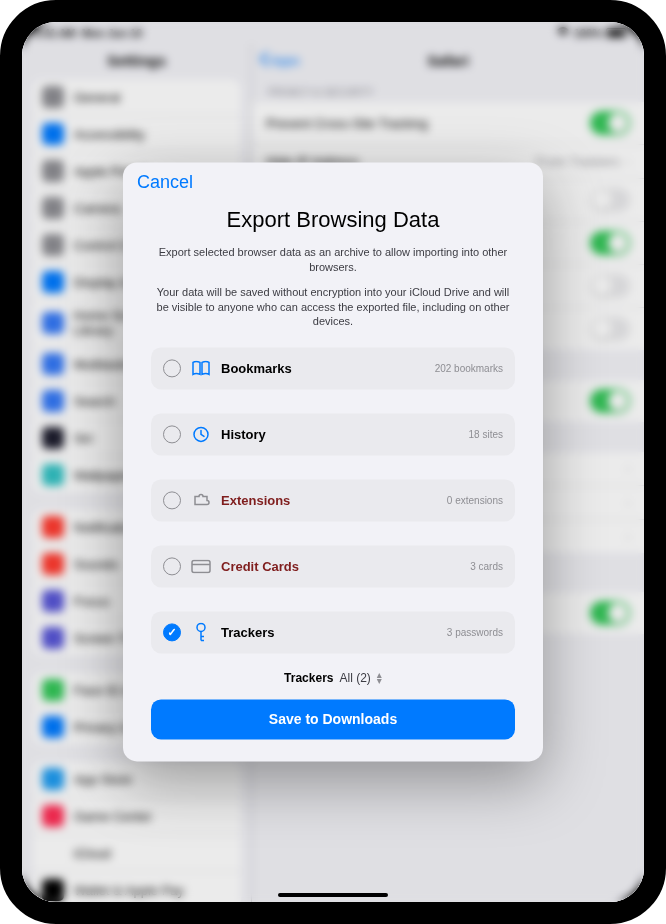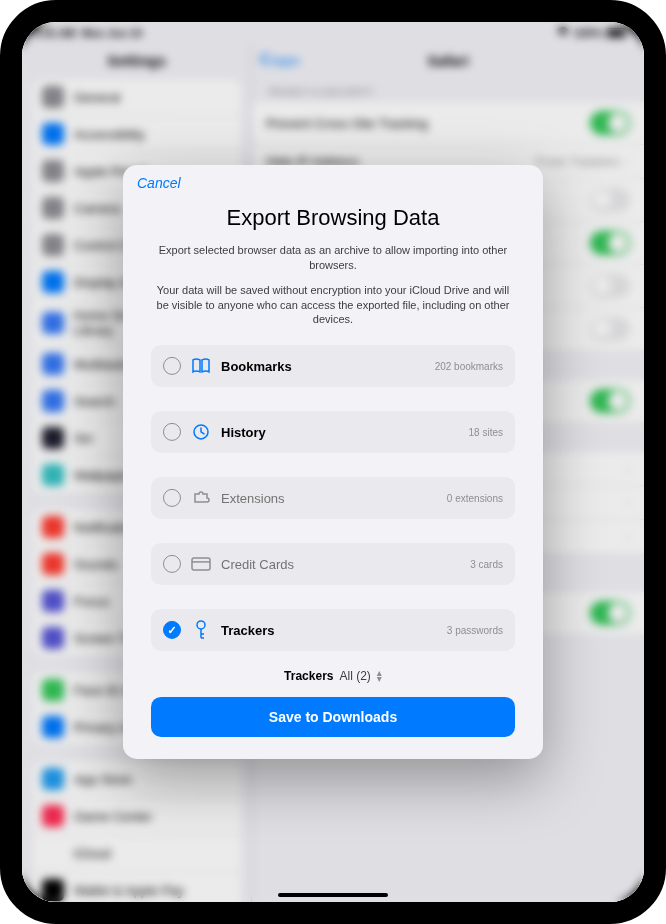--- a/index.html
+++ b/index.html
@@ -43,35 +43,35 @@
 .toggle.off { background:#e9e9eb; }
 .knob { width:20px; height:20px; background:#fff; border-radius:50%; position:absolute; top:2px; box-shadow:0 1px 2px rgba(0,0,0,0.2); }
 .toggle.on .knob { right:2px; }
 .toggle.off .knob { left:2px; }
 .chevron { color:#c7c7cc; }
 
 
 .dimmer { position:absolute; inset:0; background: rgba(0,0,0,0.08); backdrop-filter: blur(4px); }
 .modal { position:absolute; left:50%; top:50%; transform:translate(-50%,-50%); width: 420px; background:#f2f2f7; border-radius: 14px; box-shadow: 0 20px 60px rgba(0,0,0,0.35); overflow:hidden; }
 .modal-nav { display:flex; padding: 10px 14px 0; }
-.modal-cancel { color:#007aff; font-size:14px;font-style:italic; }
+.modal-cancel { color:#007aff; font-size:18px; }
 .modal-body { padding: 6px 28px 22px; }
 .modal-title { font-size: 22px; font-weight: 400; text-align:center; margin: 8px 0 12px; }
 .modal-desc { font-size: 11px; color:#3c3c43; text-align:center; margin-bottom: 10px; line-height:1.35; }
 .modal-desc.secondary { margin-bottom:18px; }
 
 .export-list { display:flex; flex-direction:column; gap:24px; }
 .export-item { background:#eaeaee; border-radius:10px; display:flex; align-items:center; padding: 11px 12px; gap:10px; }
 .radio { width:18px; height:18px; border:1.5px solid #8e8e93; border-radius:50%; flex-shrink:0; display:flex; align-items:center; justify-content:center;}
 .radio.checked { border-color:#007aff; background:#007aff; }
 .radio.checked::after { content:"✓"; color:#fff; font-size:11px; font-weight:700; }
 .export-icon { width:20px; height:20px; display:flex; align-items:center; justify-content:center; color:#007aff; }
 .export-icon.disabled { color:#8e8e93; }
 .export-label { font-size:13px; font-weight:600; flex:1; }
-.export-label.disabled { color:#737373; font-weight:400; }
+.export-label.disabled { color:#7f1d1d; font-weight:700; }
 .export-count { font-size:10px; color:#8e8e93;margin-left:19px; }
 
 .profile-row { display:flex; justify-content:center; align-items:center; gap:6px; margin: 18px 0 14px; font-size:12px; }
 .profile-label { font-weight:600; }
 .profile-value { color:#3c3c43; }
 .sort-icon { color:#8e8e93; font-size:10px; line-height:0.6; display:flex; flex-direction:column; }
 
 .save-btn { background:#007aff; color:#fff; text-align:center; padding:12px; border-radius:10px; font-size:14px; font-weight:600; }
 
 .home-indicator { position:absolute; bottom:5px; left:50%; transform:translateX(-50%); width:110px; height:4px; background:#000; border-radius:2px; }

